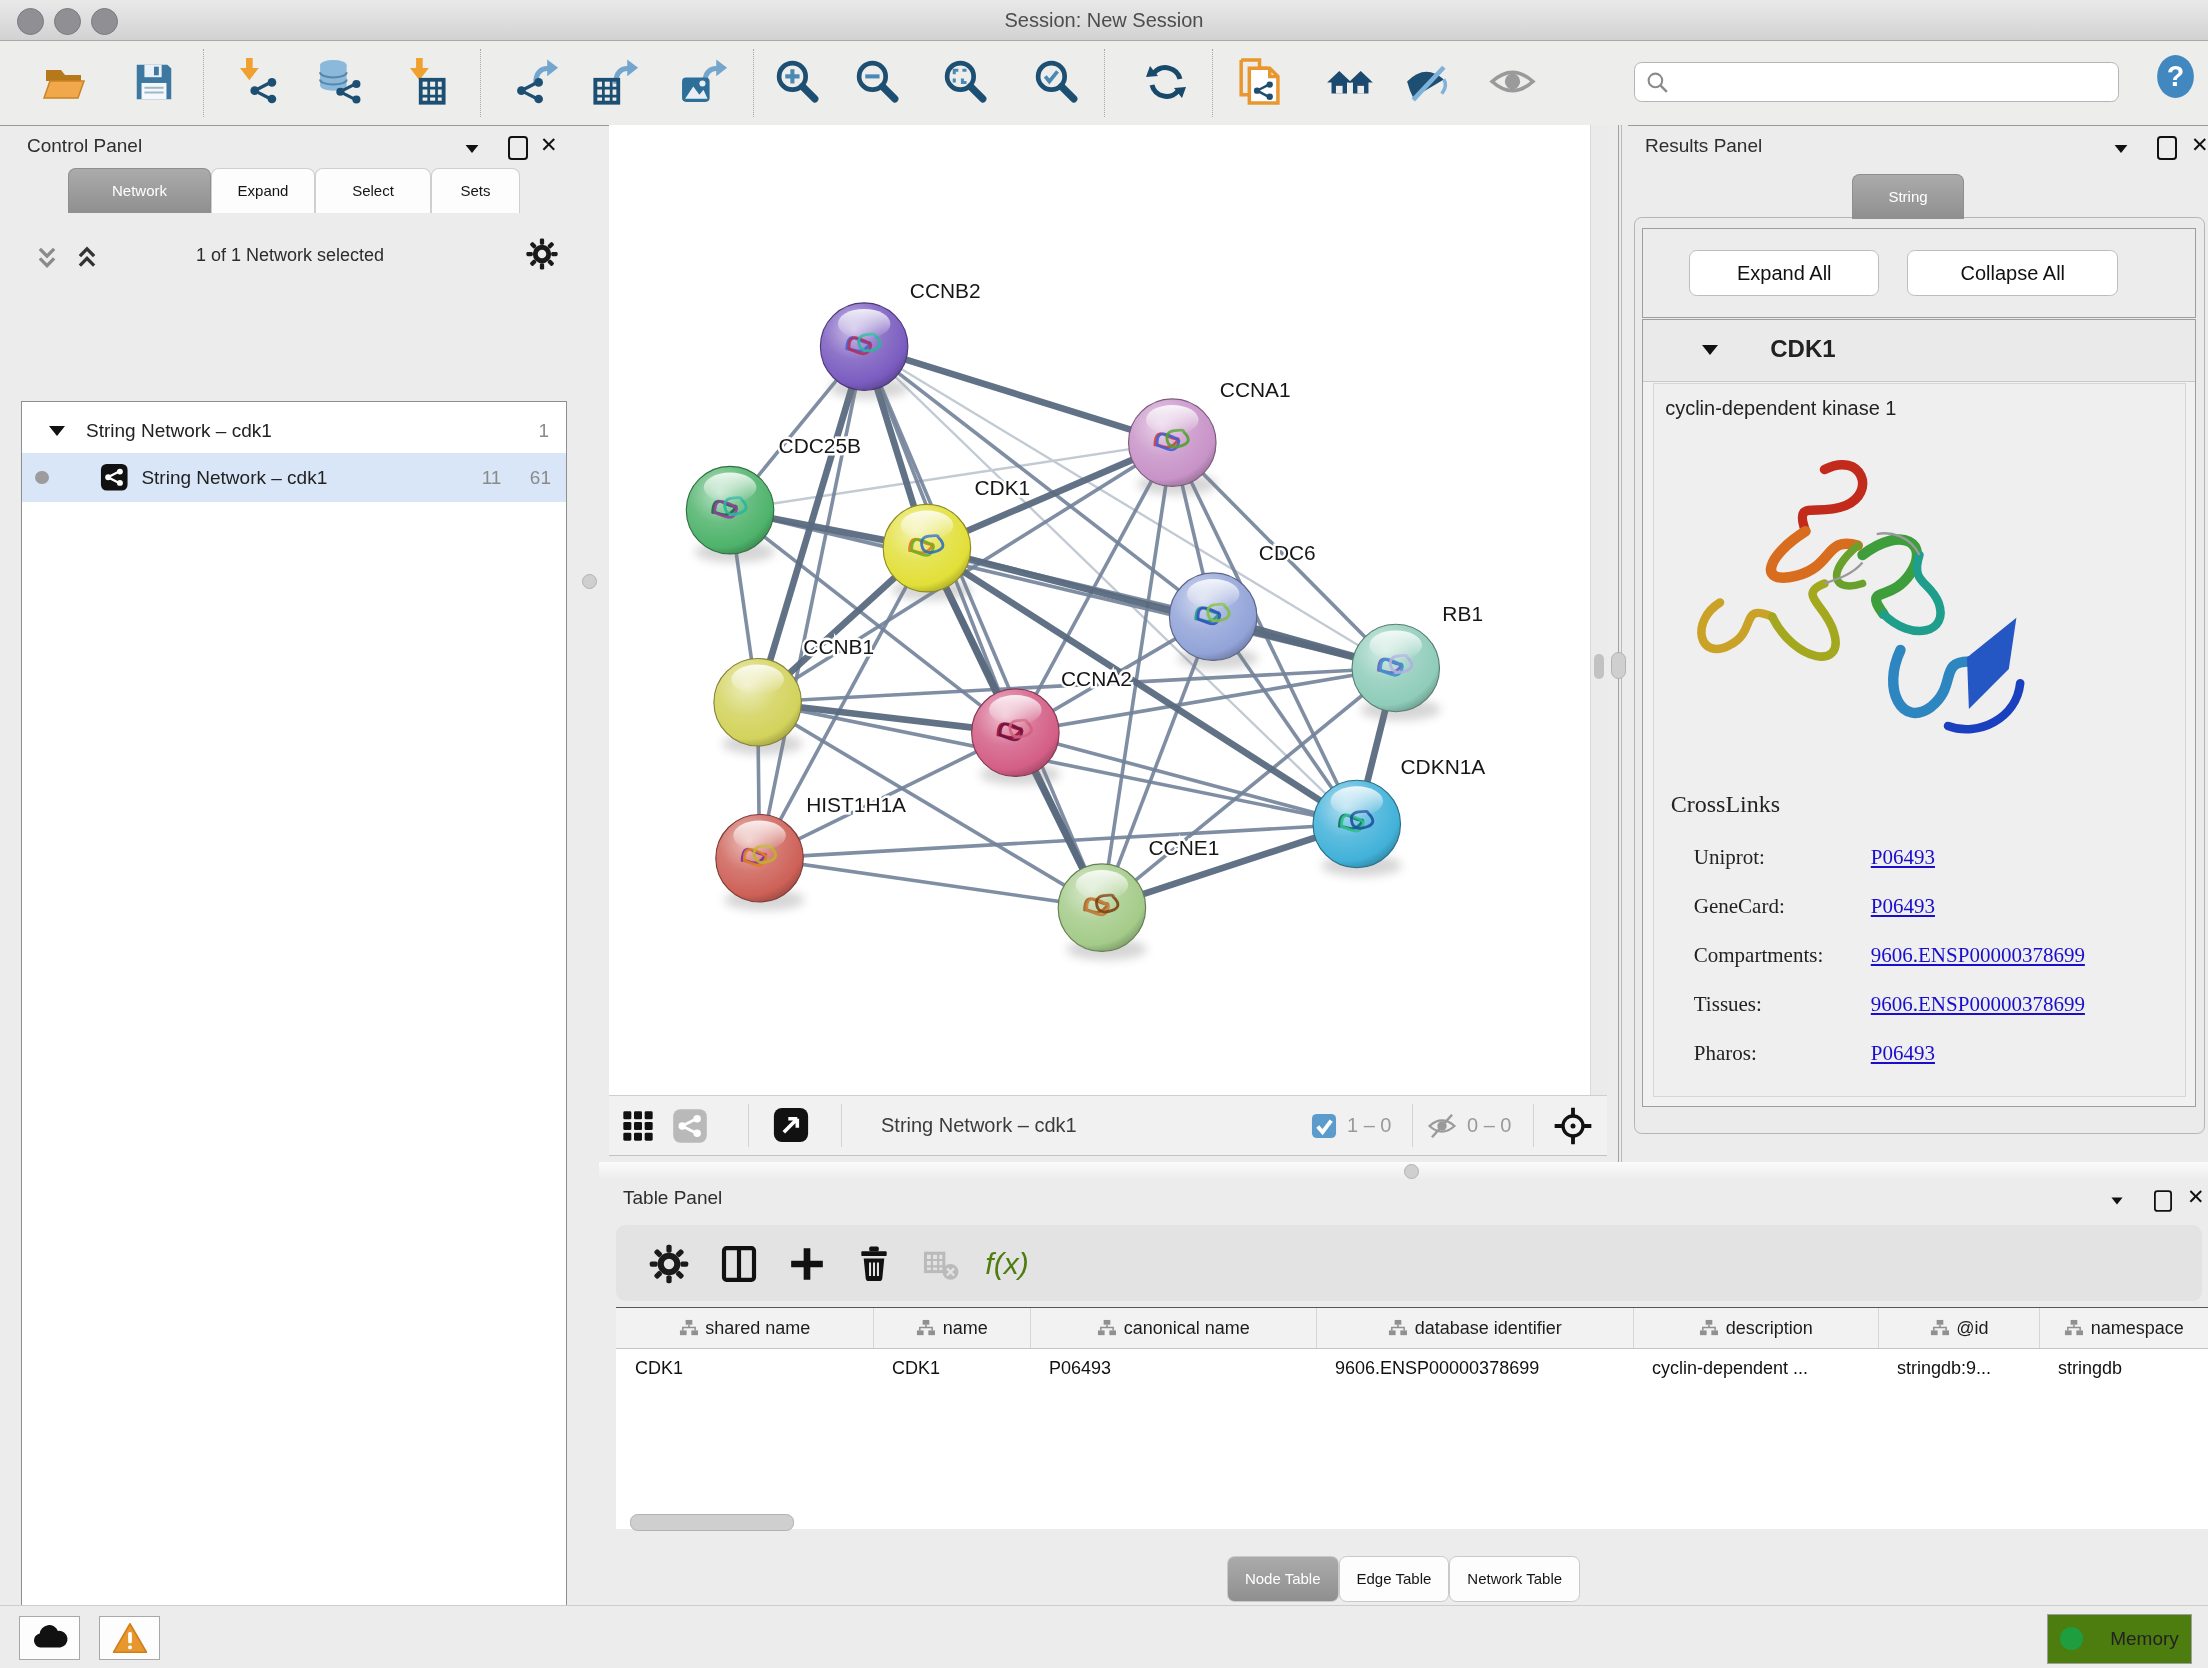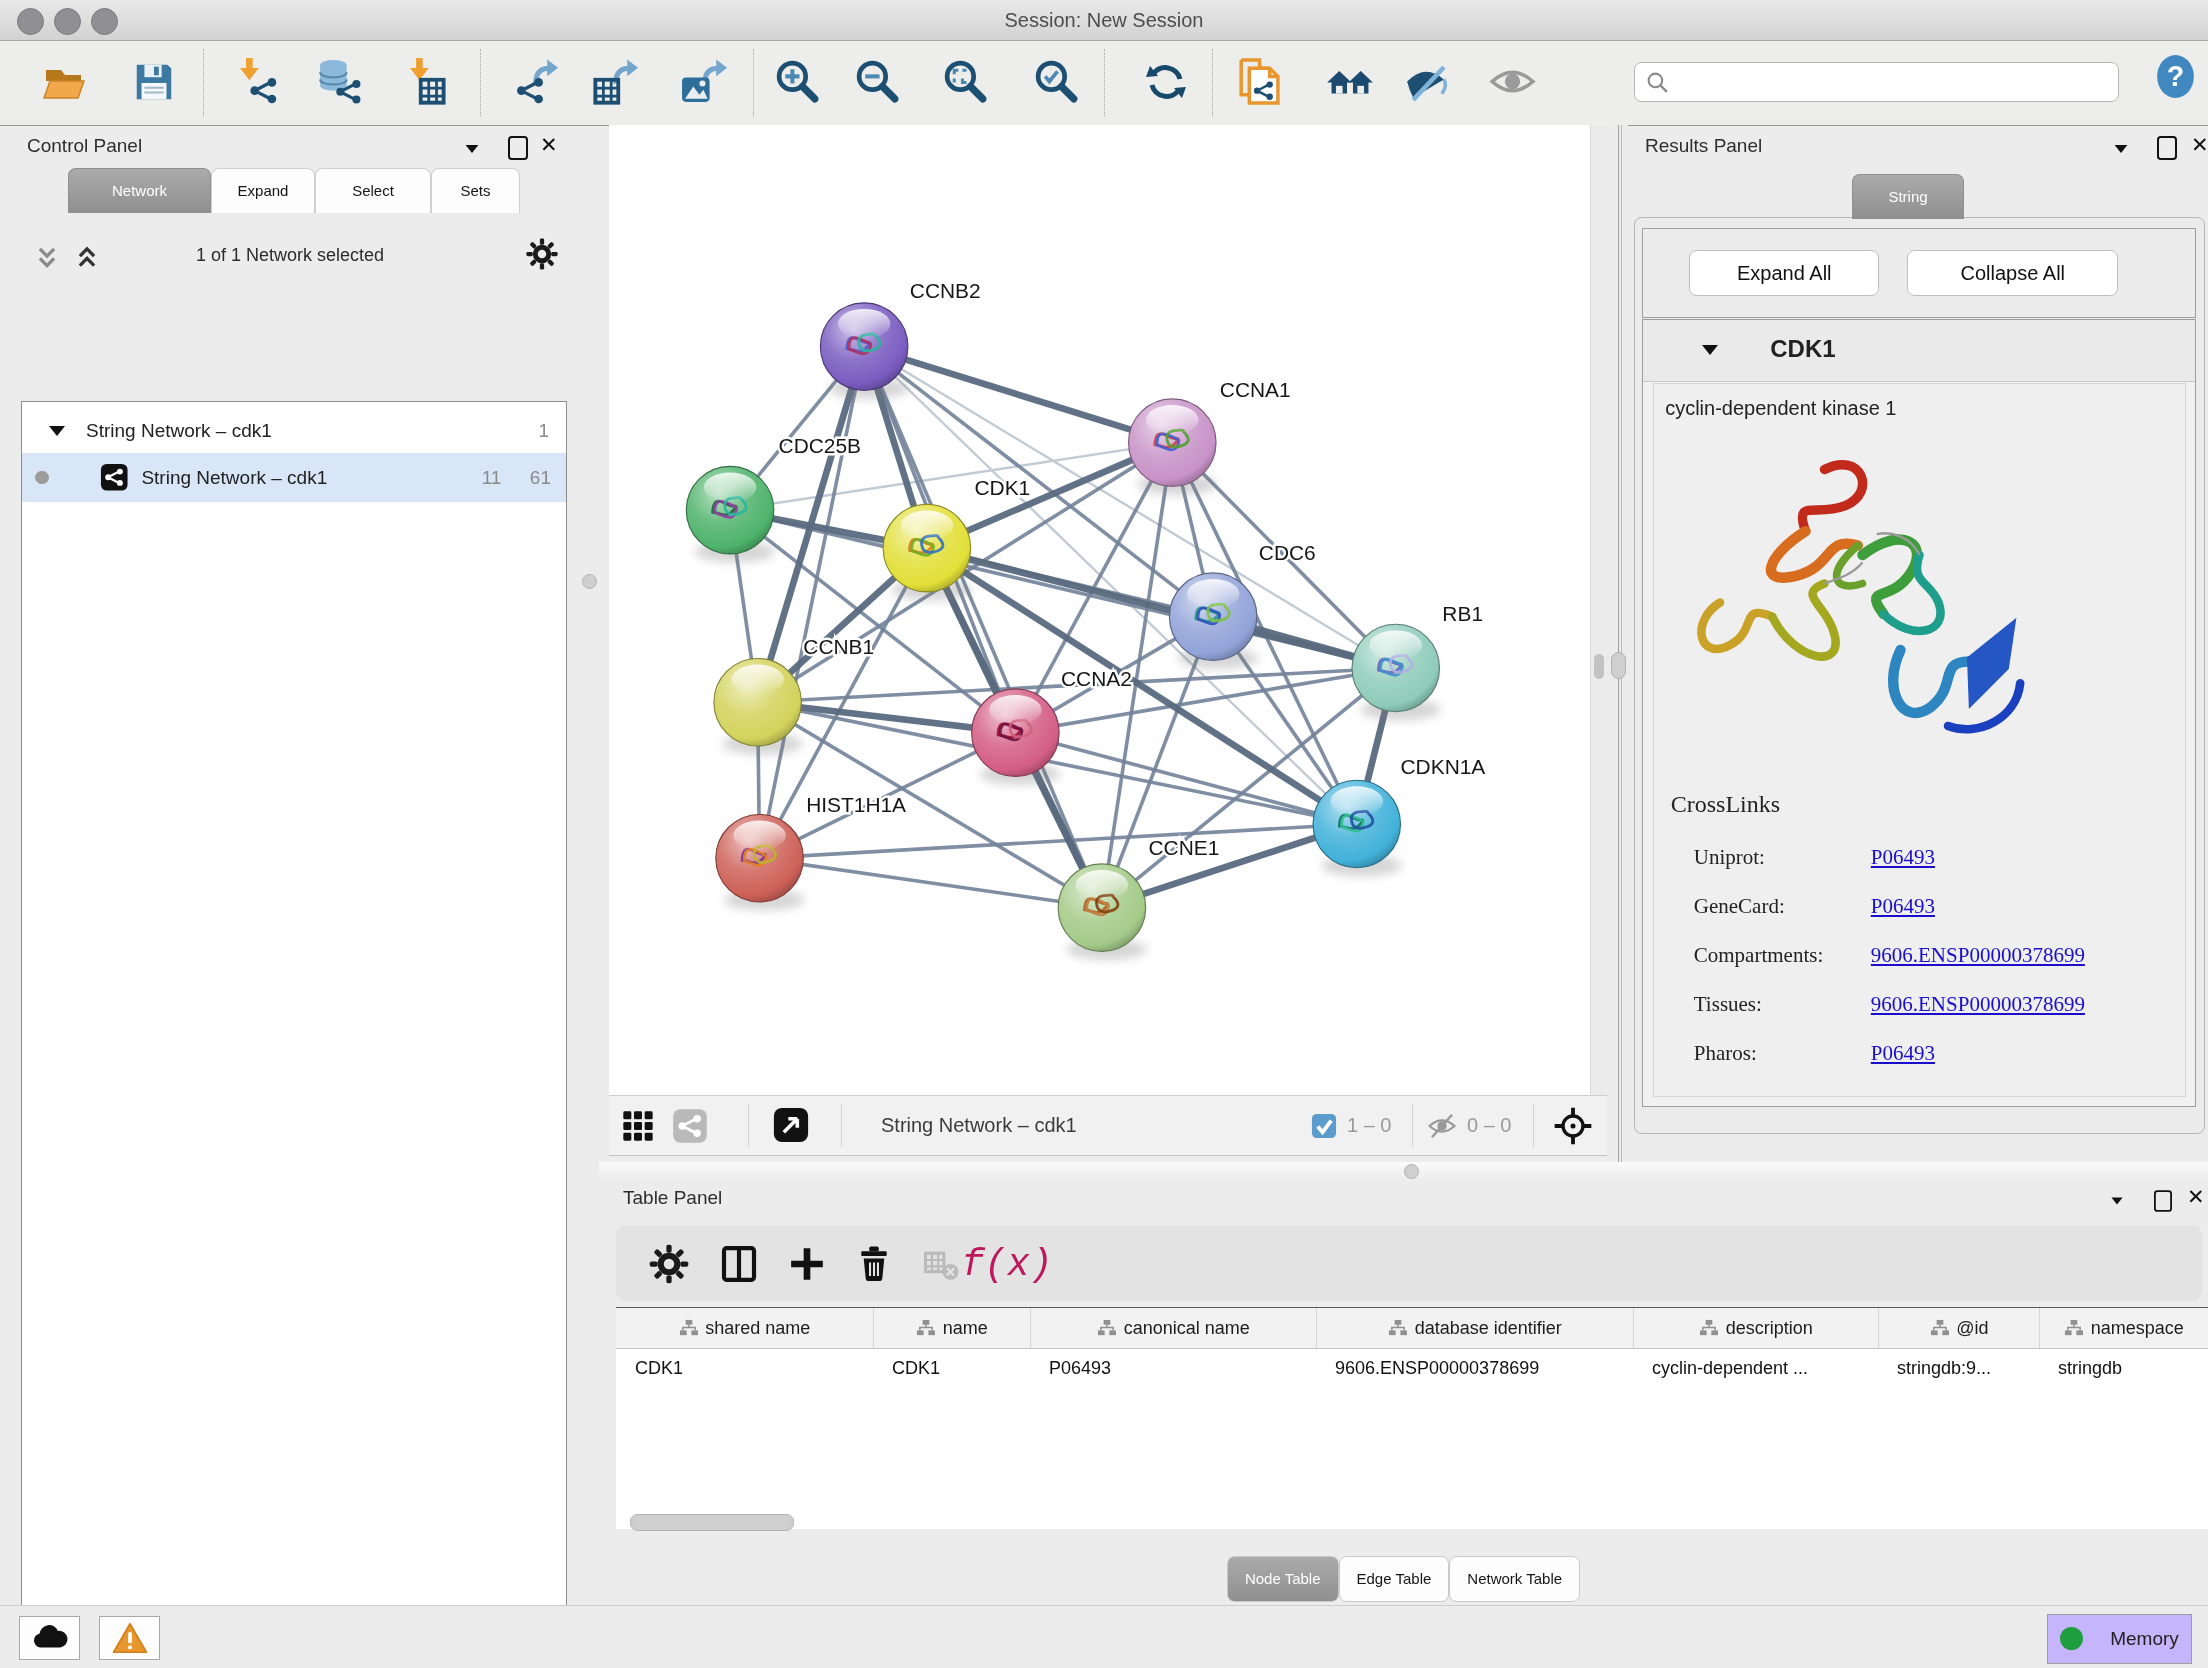--- a/index.html
+++ b/index.html
@@ -56,21 +56,21 @@
   .hcell{display:flex;align-items:center;justify-content:center;gap:7.6px;font-size:18px;color:#1d1d1d;border-left:1px solid #d6d6d6;box-sizing:border-box;flex:0 0 auto;}
   .hcell:first-child{border-left:none;}
   .drow{display:flex;height:38px;align-items:center;}
   .dcell{font-size:18px;color:#111;padding-left:19px;box-sizing:border-box;flex:0 0 auto;white-space:nowrap;overflow:hidden;}
   .btabs{position:absolute;left:599px;top:1554px;width:1609px;height:48px;display:flex;justify-content:center;align-items:flex-end;}
   .btabs .tab{height:44px;line-height:44px;border-radius:7.6px 7.6px 7.6px 7.6px;border:1px solid #c9c9c9;margin:0;}
   .btabs .tab.active{border-radius:7.6px;}
   
   .statusbar{position:absolute;left:0;top:1605px;width:2208px;height:63px;background:#ececec;border-top:1px solid #cdcdcd;}
   .sbtn{position:absolute;top:9.5px;width:59px;height:42px;background:#fdfdfd;border:1.9px solid #a8a8a8;display:flex;align-items:center;justify-content:center;cursor:pointer;}
-  .membtn{position:absolute;left:2047px;top:7.6px;width:143px;height:48px;background:#c4b5fd;border:1.9px solid #9e9e9e;display:flex;align-items:center;justify-content:center;gap:27px;font-size:19px;cursor:pointer;}
+  .membtn{position:absolute;left:2047px;top:7.6px;width:143px;height:48px;background:#4d7c0f;border:1.9px solid #9e9e9e;display:flex;align-items:center;justify-content:center;gap:27px;font-size:19px;cursor:pointer;}
   .dot{width:23px;height:23px;border-radius:50%;background:#1e9e3e;}
   .tri-down{width:0;height:0;border-left:8.6px solid transparent;border-right:8.6px solid transparent;border-top:10.5px solid #111;display:inline-block;}
   .sqico{width:16px;height:20px;border:2.4px solid #111;border-radius:3.8px;display:inline-block;}
   .xico{font-size:21px;font-weight:bold;color:#111;font-family:"DejaVu Sans",sans-serif;}
 </style>
 </head>
 <body>
 
 <div class="app">
 
@@ -693,21 +693,21 @@
           <path d="M19 22 v17 M24 22 v17 M29 22 v17" stroke="#e3e3e3" stroke-width="2.6"></path>
         </svg>
     </div>
     <div class="tpicon" style="left:301px">
       <svg width="38" height="38" viewBox="0 0 48 48" opacity="0.45">
           <use href="#sym-grid" x="2" y="8" width="28" height="28" style="color:#8a8a8a"></use>
           <circle cx="36" cy="34" r="10" fill="#8a8a8a"></circle>
           <path d="M31.5 29.5 l9 9 M40.5 29.5 l-9 9" stroke="#e3e3e3" stroke-width="3"></path>
         </svg>
     </div>
-    <div class="tpicon" style="left:367px;font-family:Liberation Mono, monospace;font-style:italic;font-size:38px;color:#be185d">f(x)</div>
+    <div class="tpicon" style="left:367px;font-family:Liberation Sans, sans-serif;font-style:italic;font-size:30px;color:#4d7c0f">f(x)</div>
   </div>
 
   <div class="dtable">
     <div class="hrow" id="tbl-head">
         <div class="hcell" style="width: 257px;">
           <svg width="19" height="19" viewBox="0 0 20 20">
             <rect x="7" y="1" width="7" height="5" fill="#909090"></rect>
             <path d="M10.5 6 v3 M4 12 v-3 h13 v3" stroke="#909090" stroke-width="1.6" fill="none"></path>
             <rect x="1" y="12" width="7" height="5" fill="#909090"></rect>
             <rect x="13" y="12" width="7" height="5" fill="#909090"></rect>

